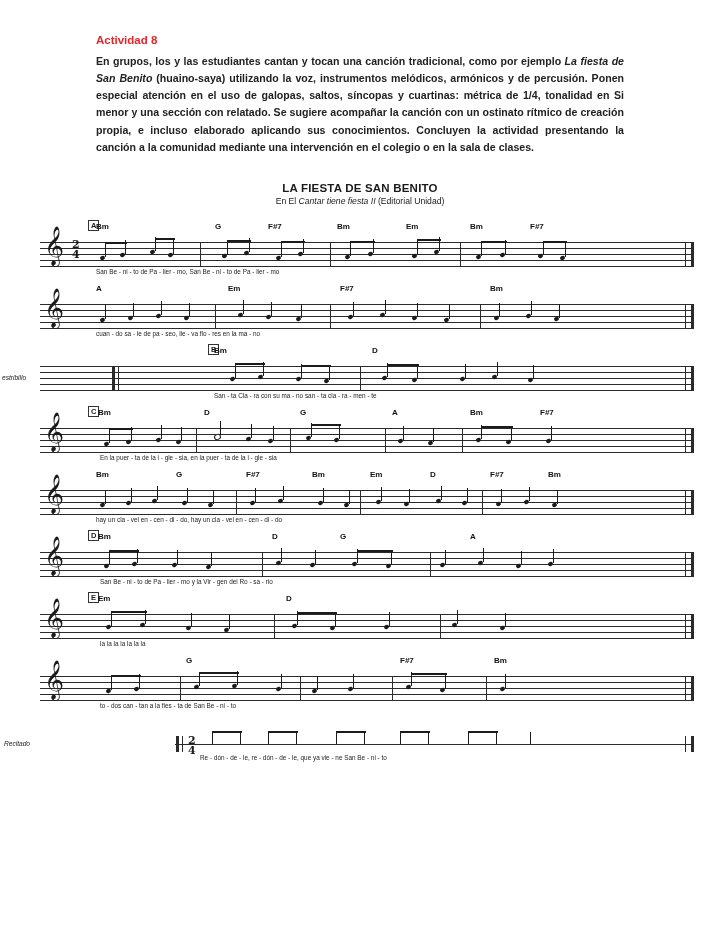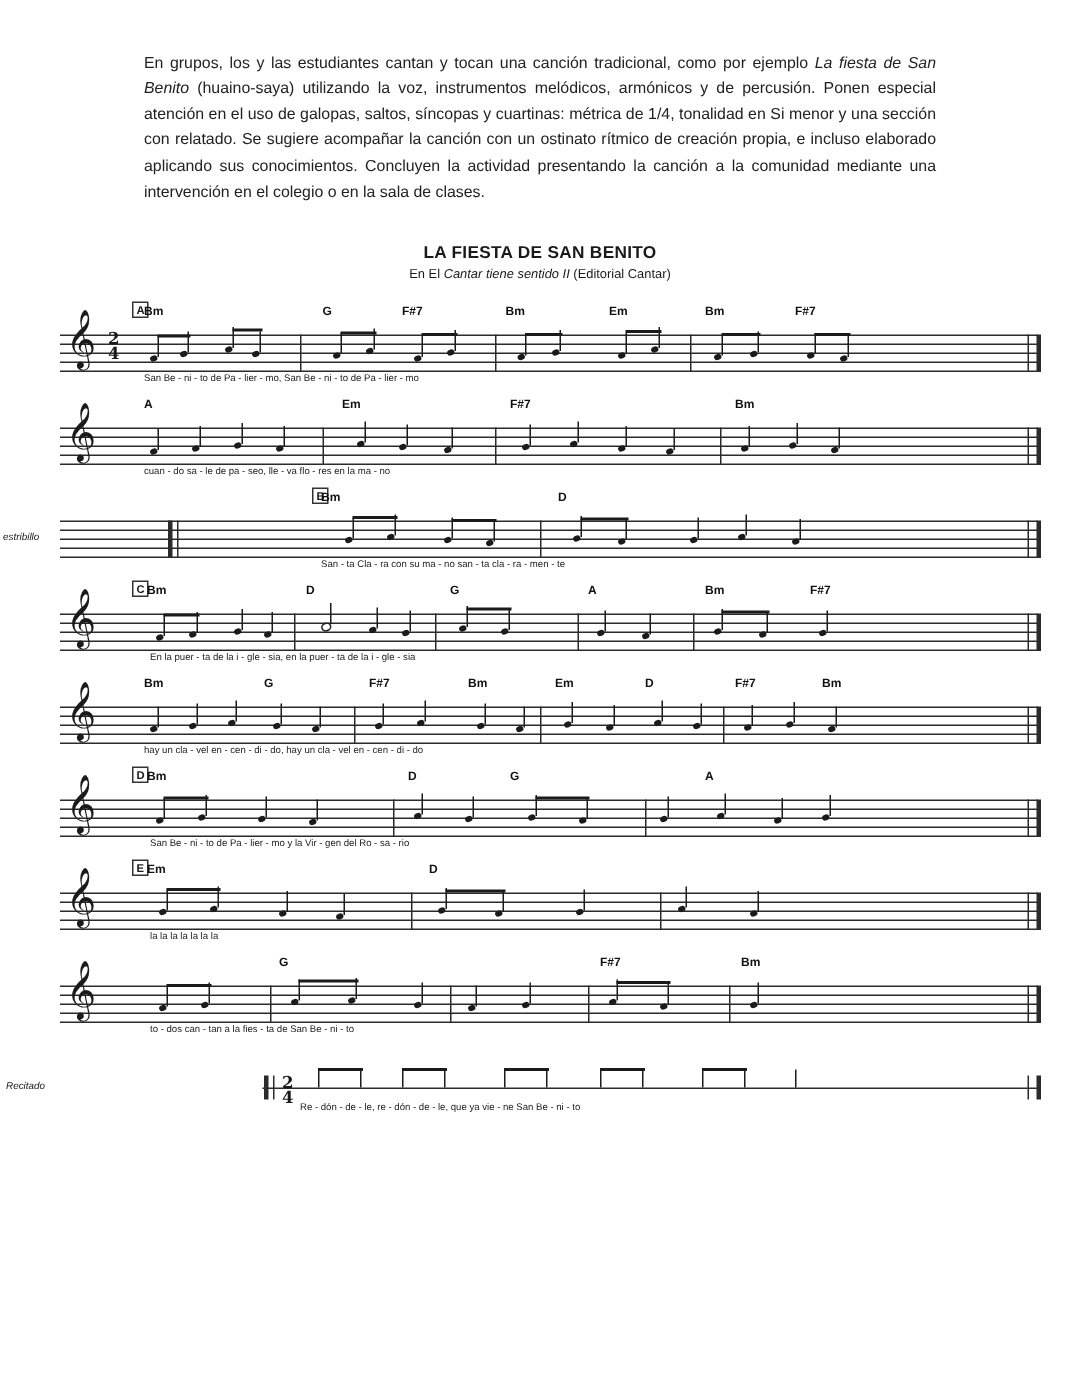--- a/index.html
+++ b/index.html
@@ -37,20 +37,21 @@
     color: #e8252b;
     font-weight: bold;
     font-size: 11.5px;
     margin-bottom: 7px;
   }
   .body-text {
     font-size: 10.6px;
     line-height: 1.62;
     text-align: justify;
     color: #222;
+    font-weight: bold;
   }
   .body-text i { font-style: italic; }
 
   .score-title {
     text-align: center;
     font-weight: bold;
     font-size: 11.5px;
     margin-top: 26px;
     letter-spacing: 0.2px;
   }
@@ -192,27 +193,28 @@
     left: 2px;
   }
 </style>
 </head>
 <body>
 
 <div class="page">
 
 
   <div class="content">
+    <div class="section-title">Actividad 8</div>
     <div class="body-text">En grupos, los y las estudiantes cantan y tocan una canción tradicional, como por ejemplo <i>La fiesta de San Benito</i> (huaino-saya) utilizando la voz, instrumentos melódicos, armónicos y de percusión. Ponen especial atención en el uso de galopas, saltos, síncopas y cuartinas: métrica de 1/4, tonalidad en Si menor y una sección con relatado. Se sugiere acompañar la canción con un ostinato rítmico de creación propia, e incluso elaborado aplicando sus conocimientos. Concluyen la actividad presentando la canción a la comunidad mediante una intervención en el colegio o en la sala de clases.</div>
   </div>
 
   <div class="content" style="margin-top:0">
     <div class="score-title">LA FIESTA DE SAN BENITO</div>
     <div class="score-sub">
-      <span>En El </span><i>Cantar tiene sentido II</i><span> (Editorial Cantar)</span>
+      <span>En El </span><i>Cantar tiene fiesta II</i><span> (Editorial Unidad)</span>
     </div>
   </div>
 
   <div class="score">
 
     <div class="system">
       <div class="staff">
         <div class="ln"></div>
           <div class="ln"></div>
           <div class="ln"></div>

